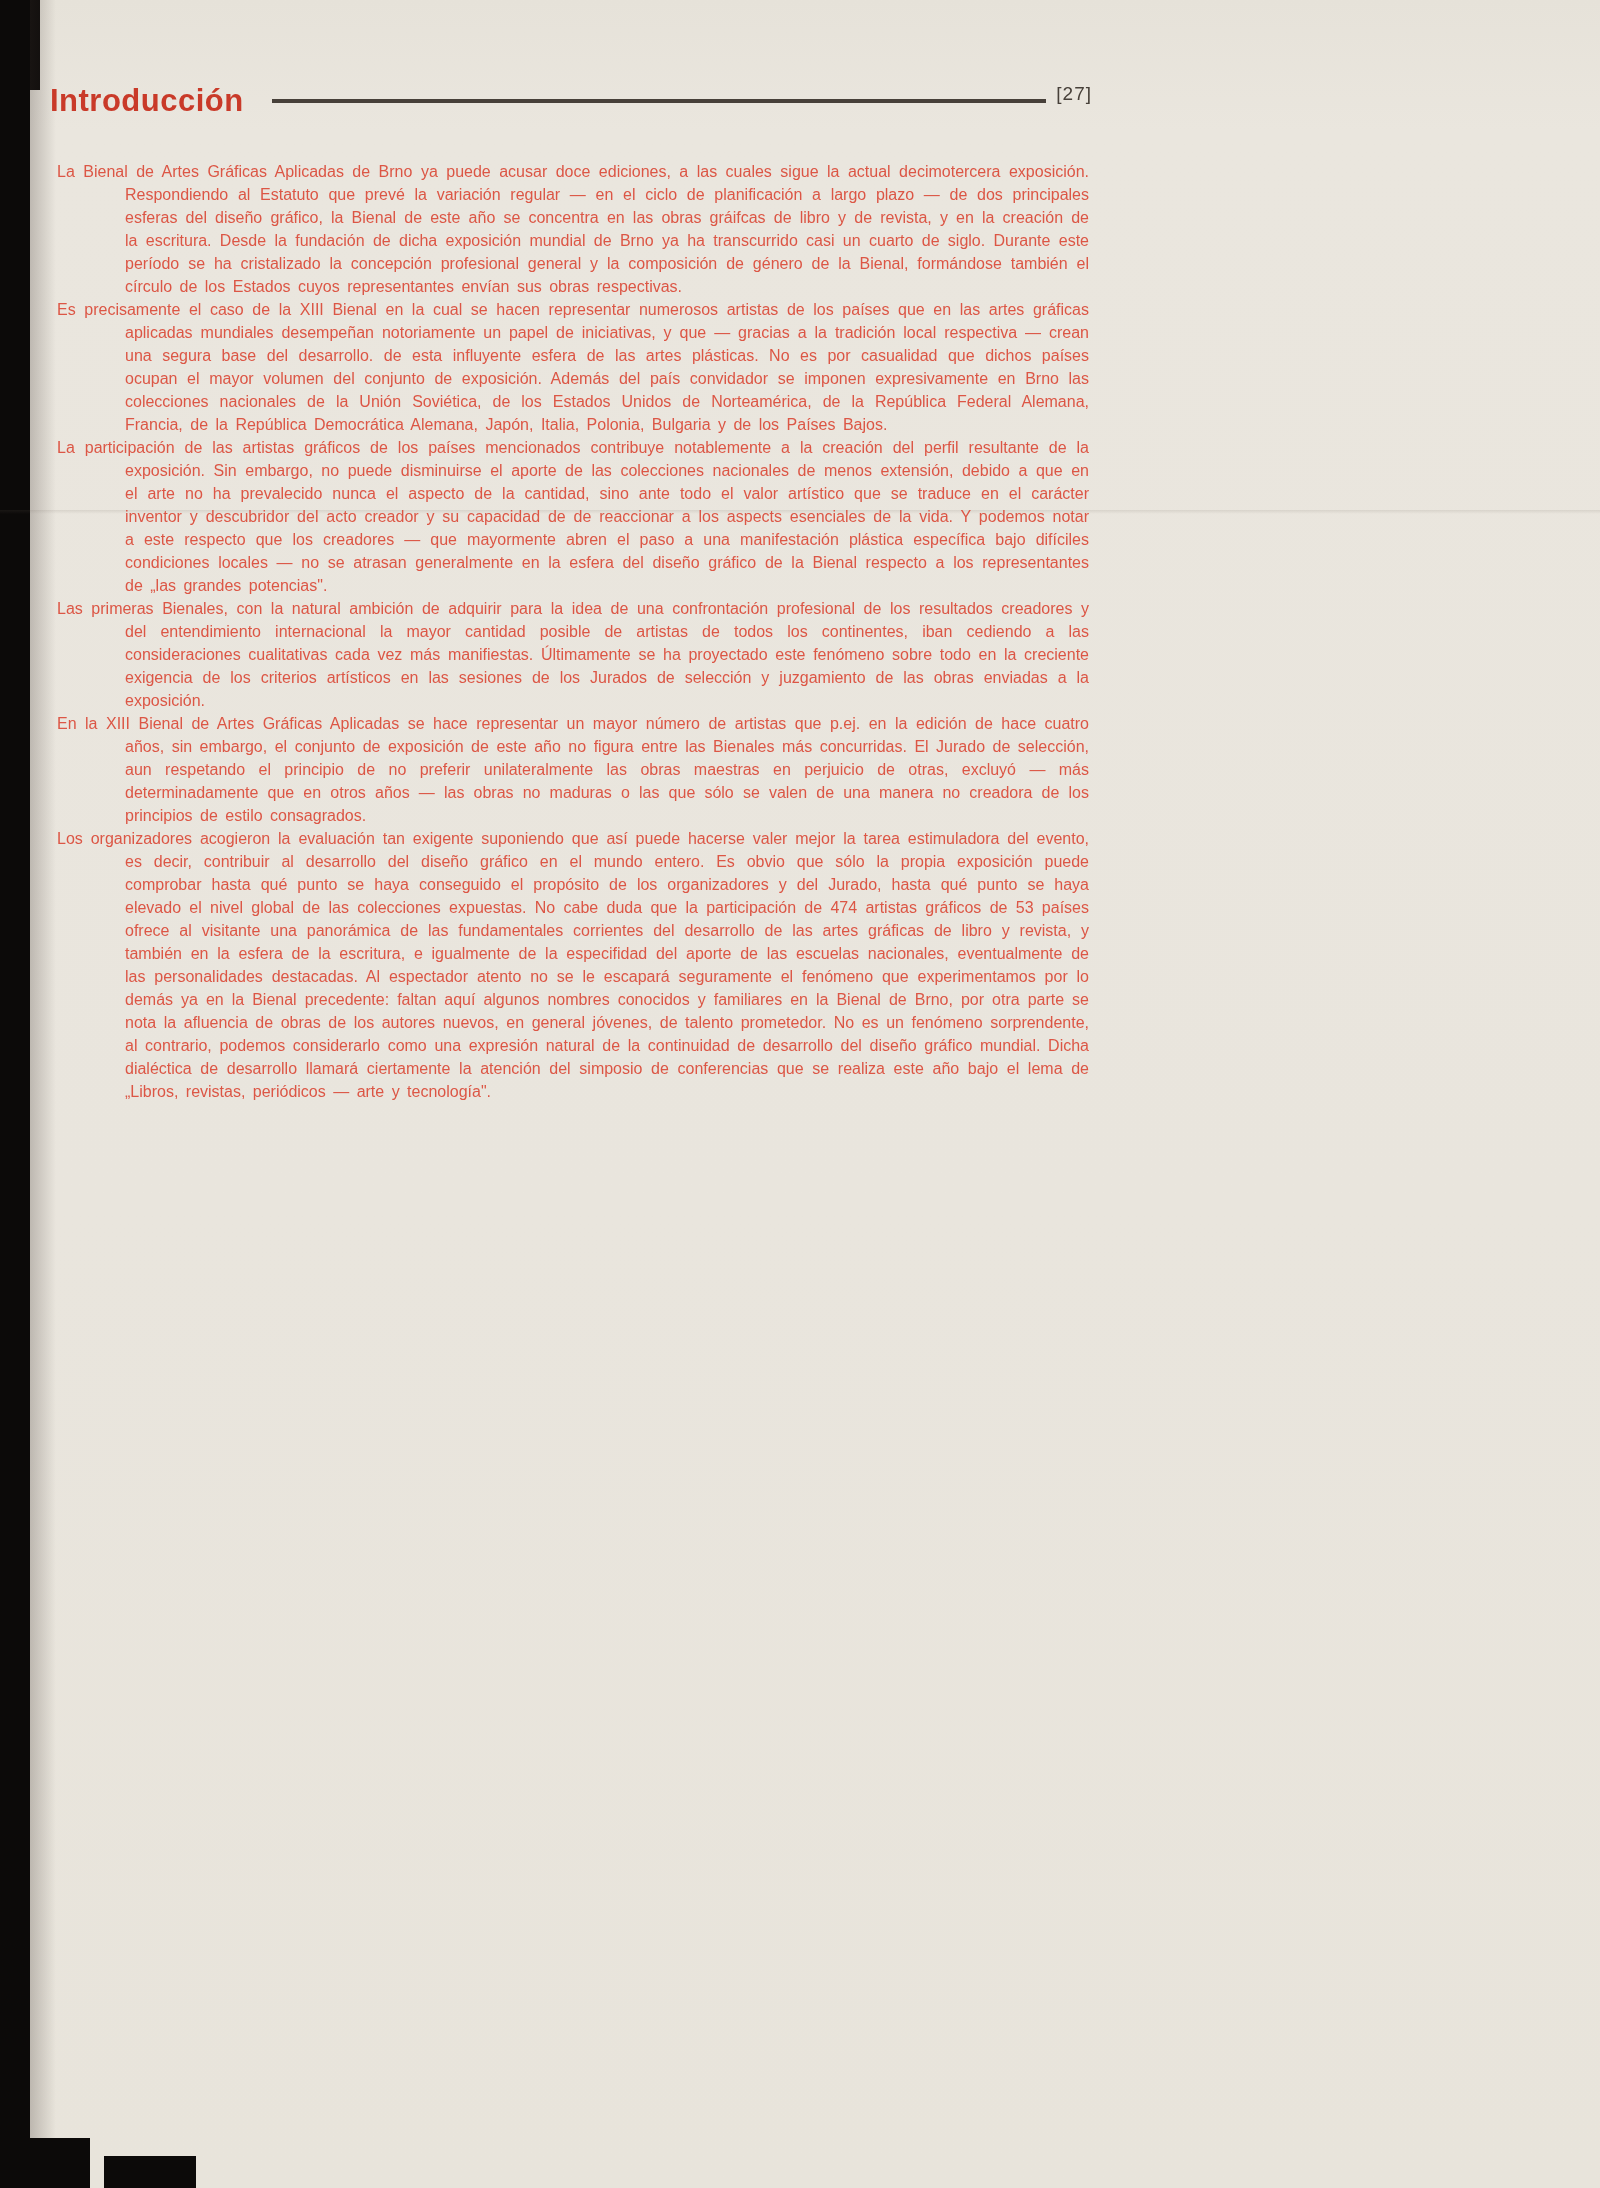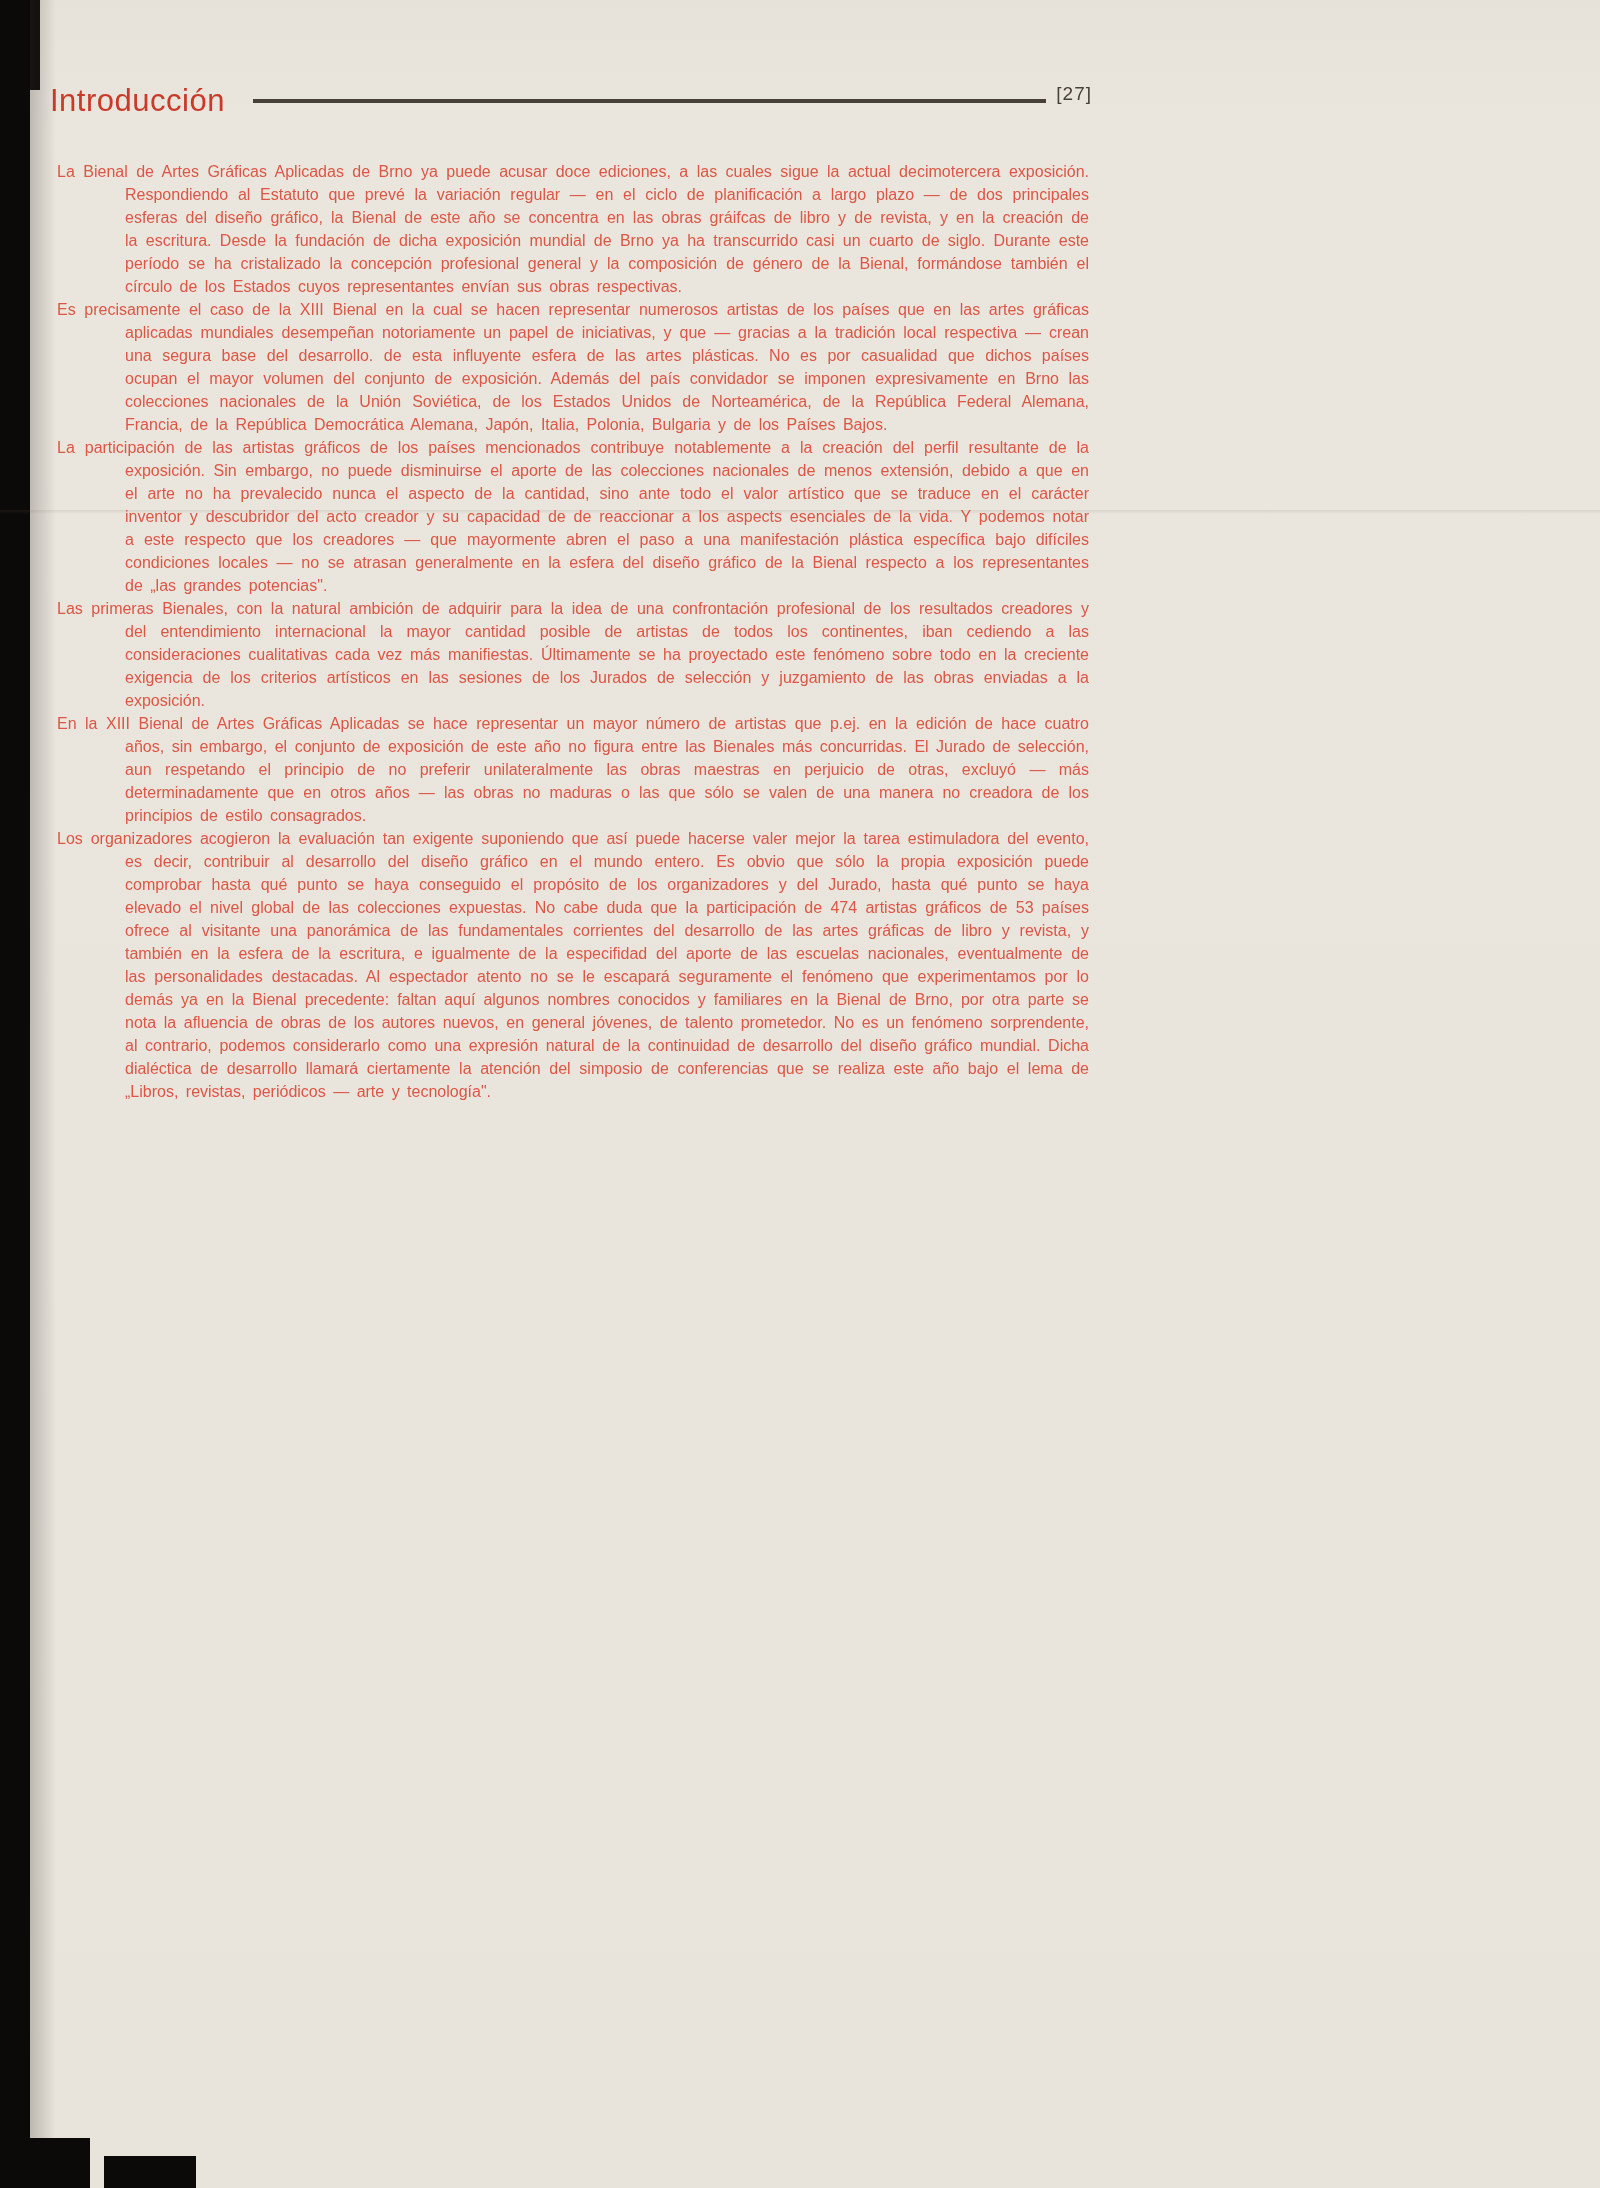--- a/index.html
+++ b/index.html
@@ -58,21 +58,21 @@
   
   .header {
     position: absolute;
     left: 50px; top: 84px;
     width: 1042px;
     display: flex;
     align-items: flex-start;
   }
   .heading {
     font-size: 31px;
-    font-weight: normal;
+    font-weight: bold;
     color: #c93a29;
     letter-spacing: 0.5px;
     white-space: nowrap;
     line-height: 1.1;
   }
   .heading-rule {
     flex: 1;
     height: 4px;
     background: #474039;
     margin: 15px 10px 0 28px;

